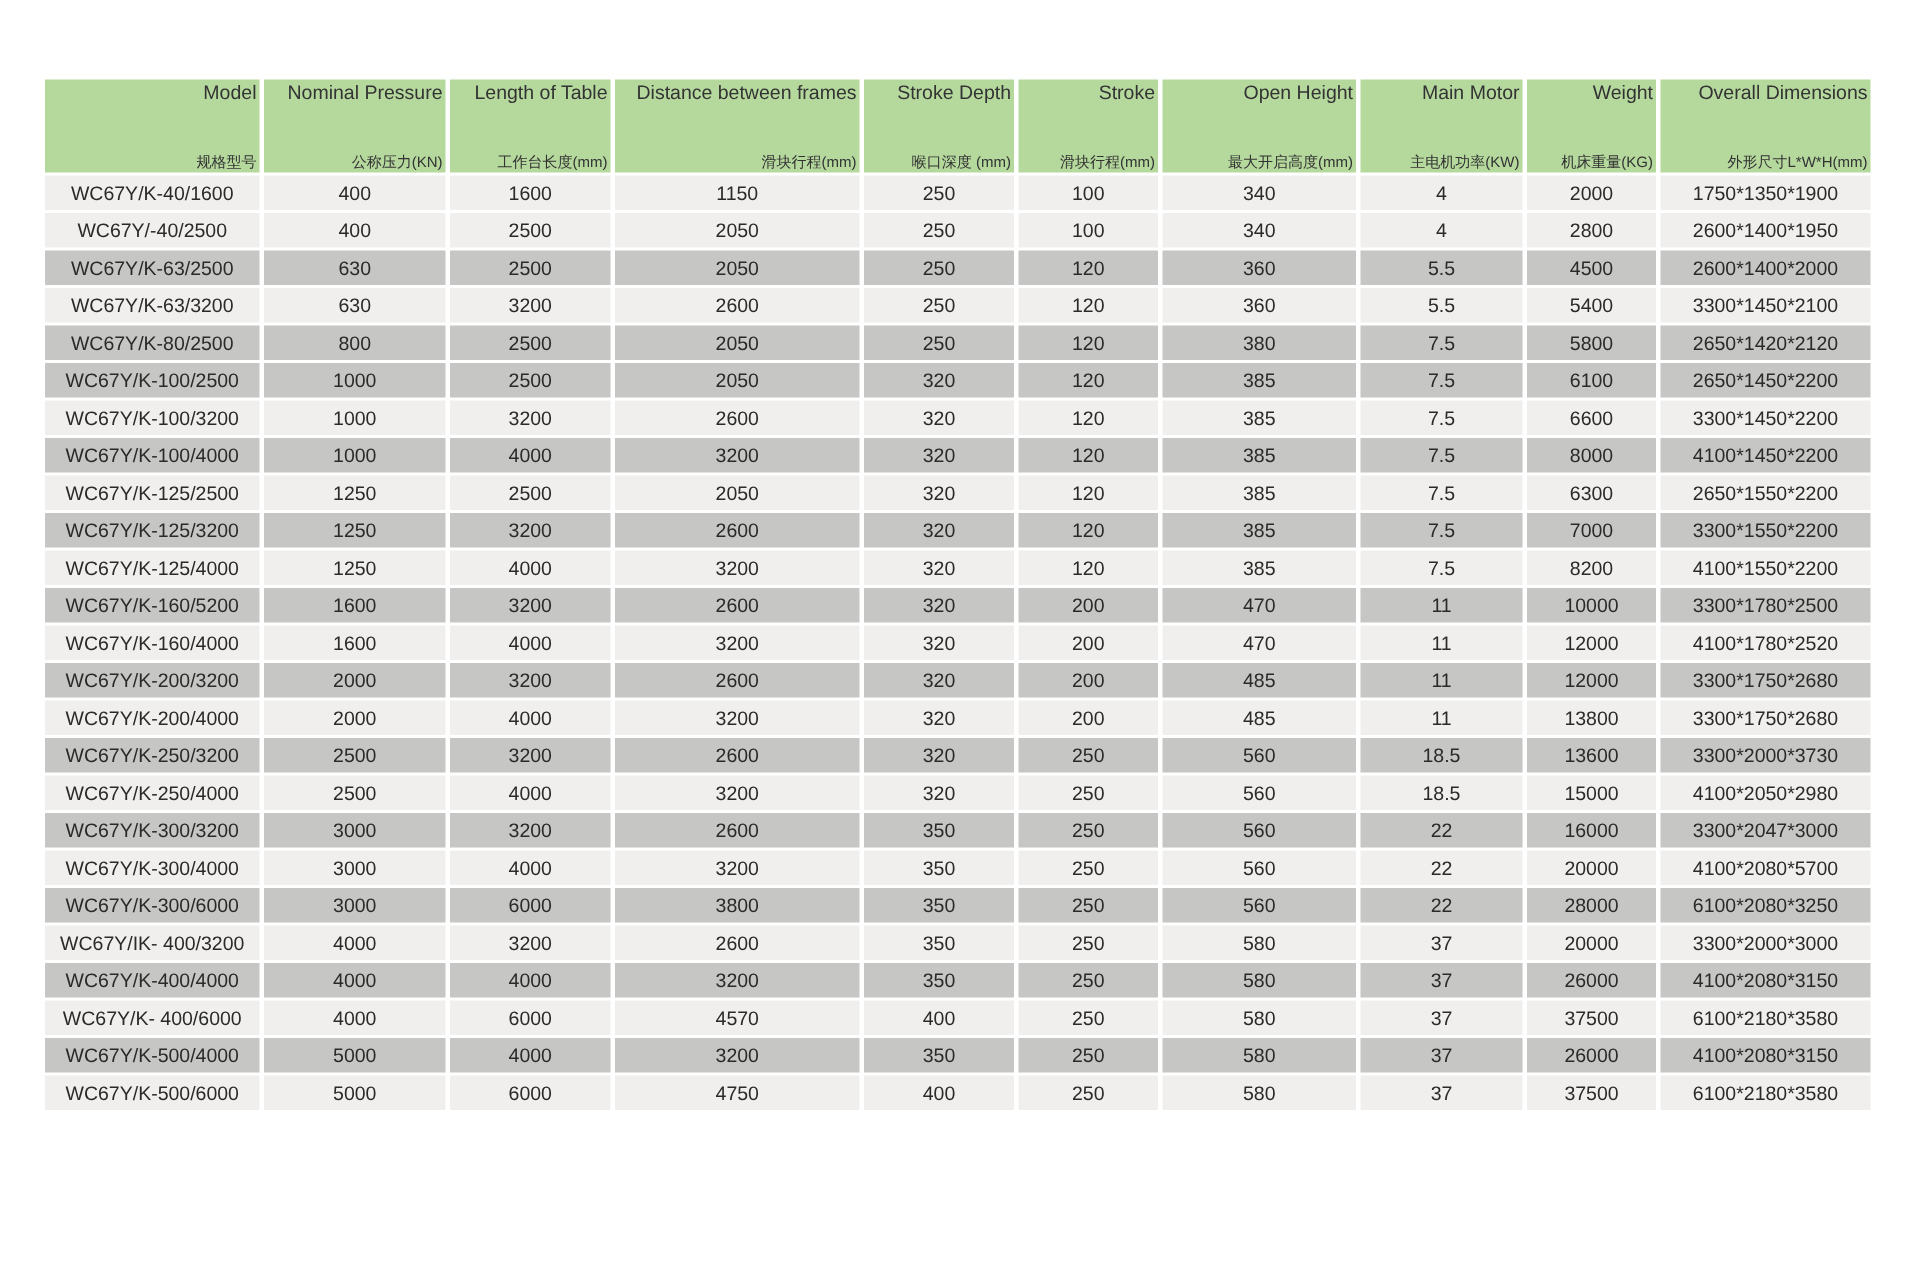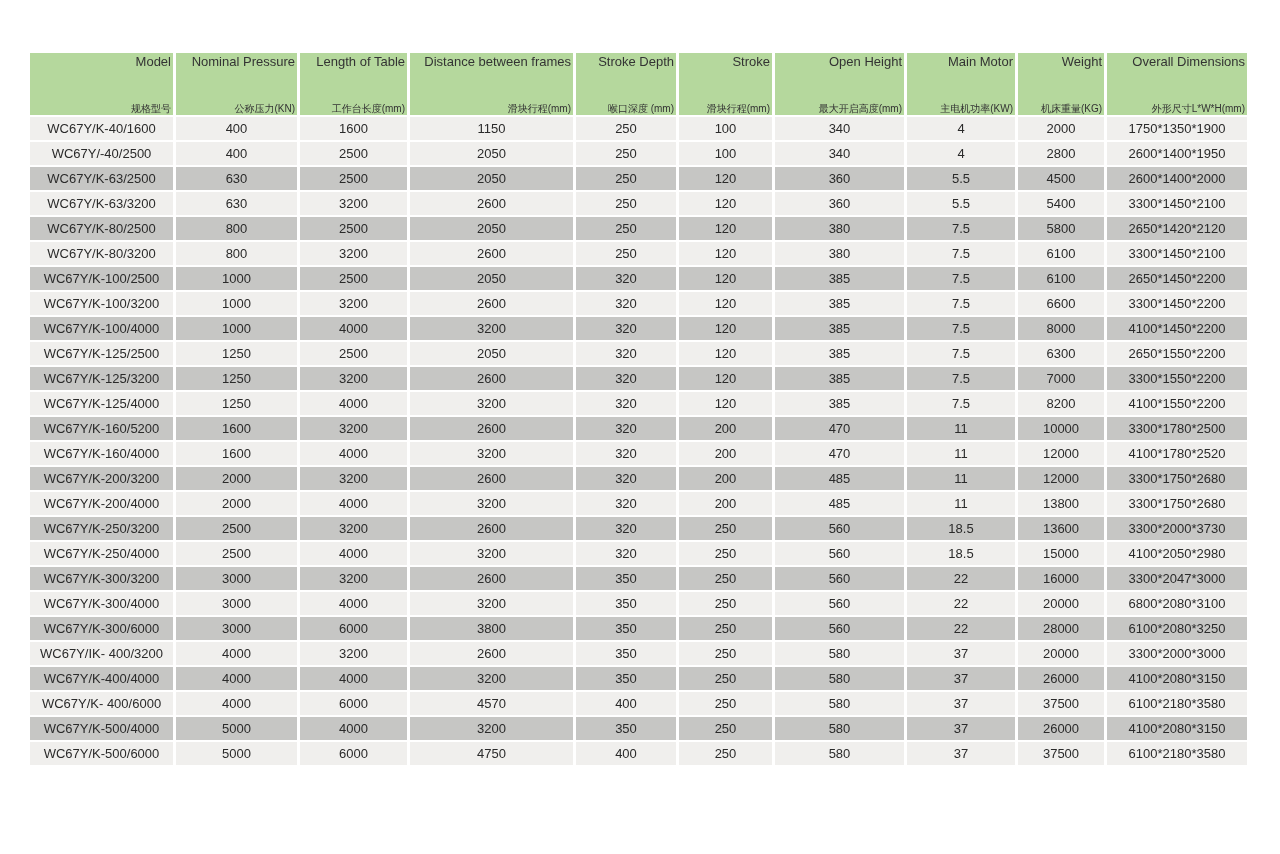--- a/index.html
+++ b/index.html
@@ -160,32 +160,20 @@
           <td>800</td>
           <td>2500</td>
           <td>2050</td>
           <td>250</td>
           <td>120</td>
           <td>380</td>
           <td>7.5</td>
           <td>5800</td>
           <td>2650*1420*2120</td>
         </tr>
-        <tr class="light">
-          <td>WC67Y/K-80/3200</td>
-          <td>800</td>
-          <td>3200</td>
-          <td>2600</td>
-          <td>250</td>
-          <td>120</td>
-          <td>380</td>
-          <td>7.5</td>
-          <td>6100</td>
-          <td>3300*1450*2100</td>
-        </tr>
         <tr class="dark">
           <td>WC67Y/K-100/2500</td>
           <td>1000</td>
           <td>2500</td>
           <td>2050</td>
           <td>320</td>
           <td>120</td>
           <td>385</td>
           <td>7.5</td>
           <td>6100</td>
@@ -338,21 +326,21 @@
         <tr class="light">
           <td>WC67Y/K-300/4000</td>
           <td>3000</td>
           <td>4000</td>
           <td>3200</td>
           <td>350</td>
           <td>250</td>
           <td>560</td>
           <td>22</td>
           <td>20000</td>
-          <td>6800*2080*3100</td>
+          <td>4100*2080*5700</td>
         </tr>
         <tr class="dark">
           <td>WC67Y/K-300/6000</td>
           <td>3000</td>
           <td>6000</td>
           <td>3800</td>
           <td>350</td>
           <td>250</td>
           <td>560</td>
           <td>22</td>

